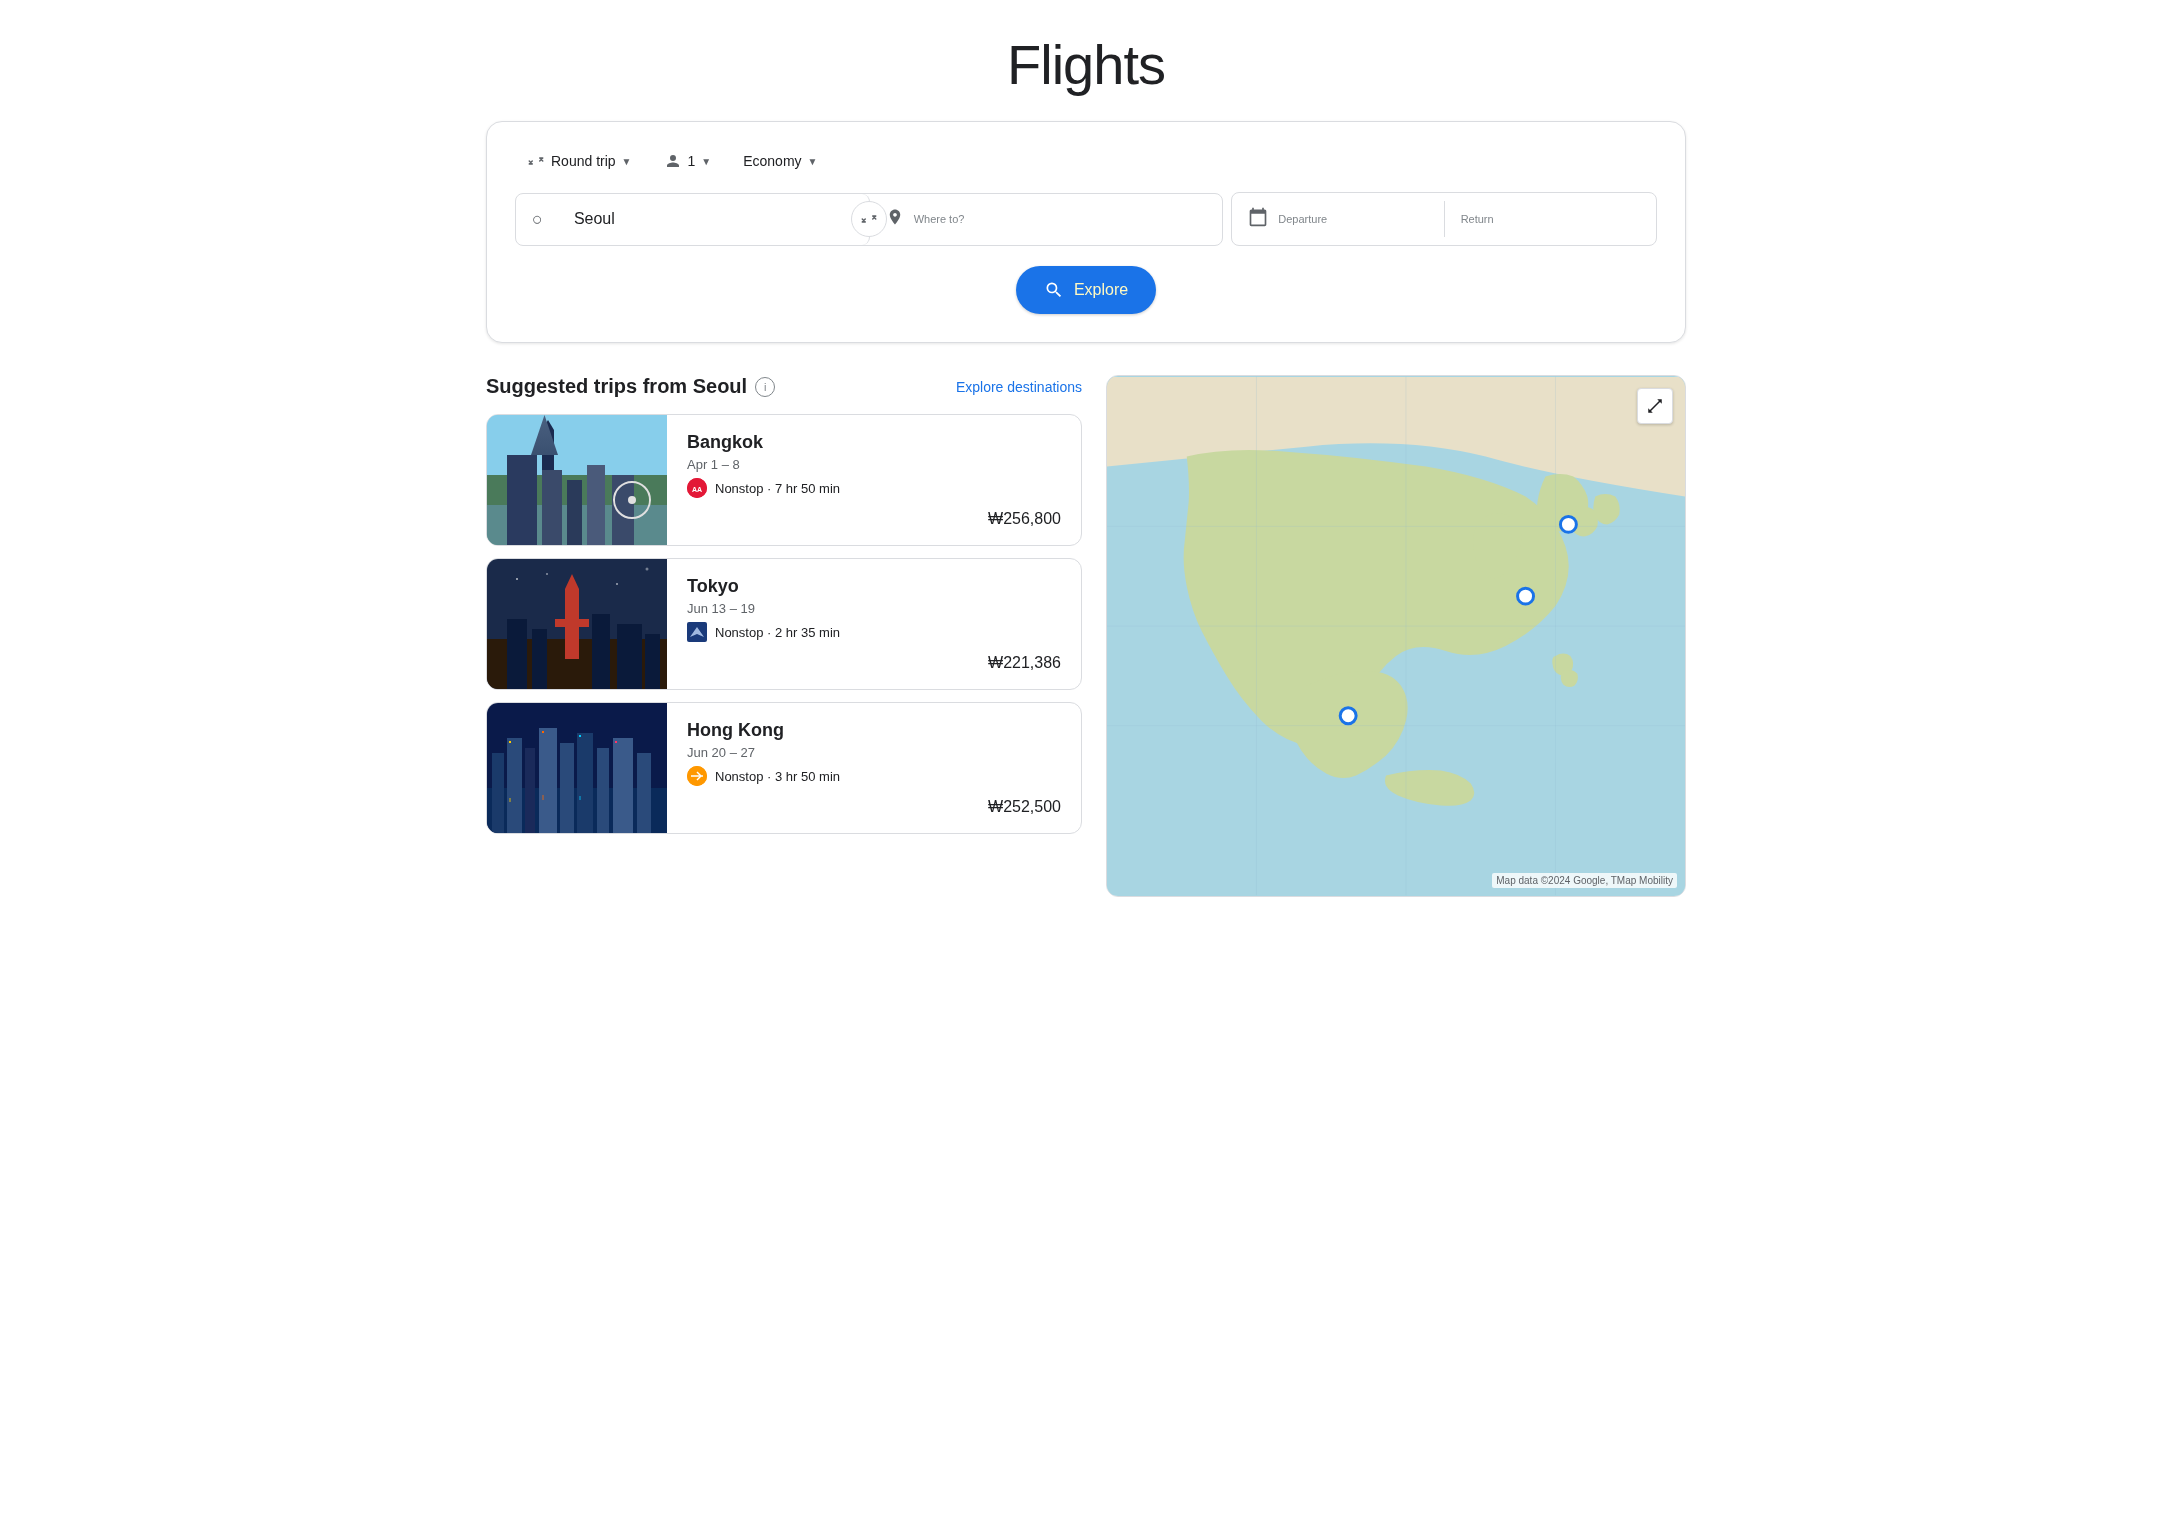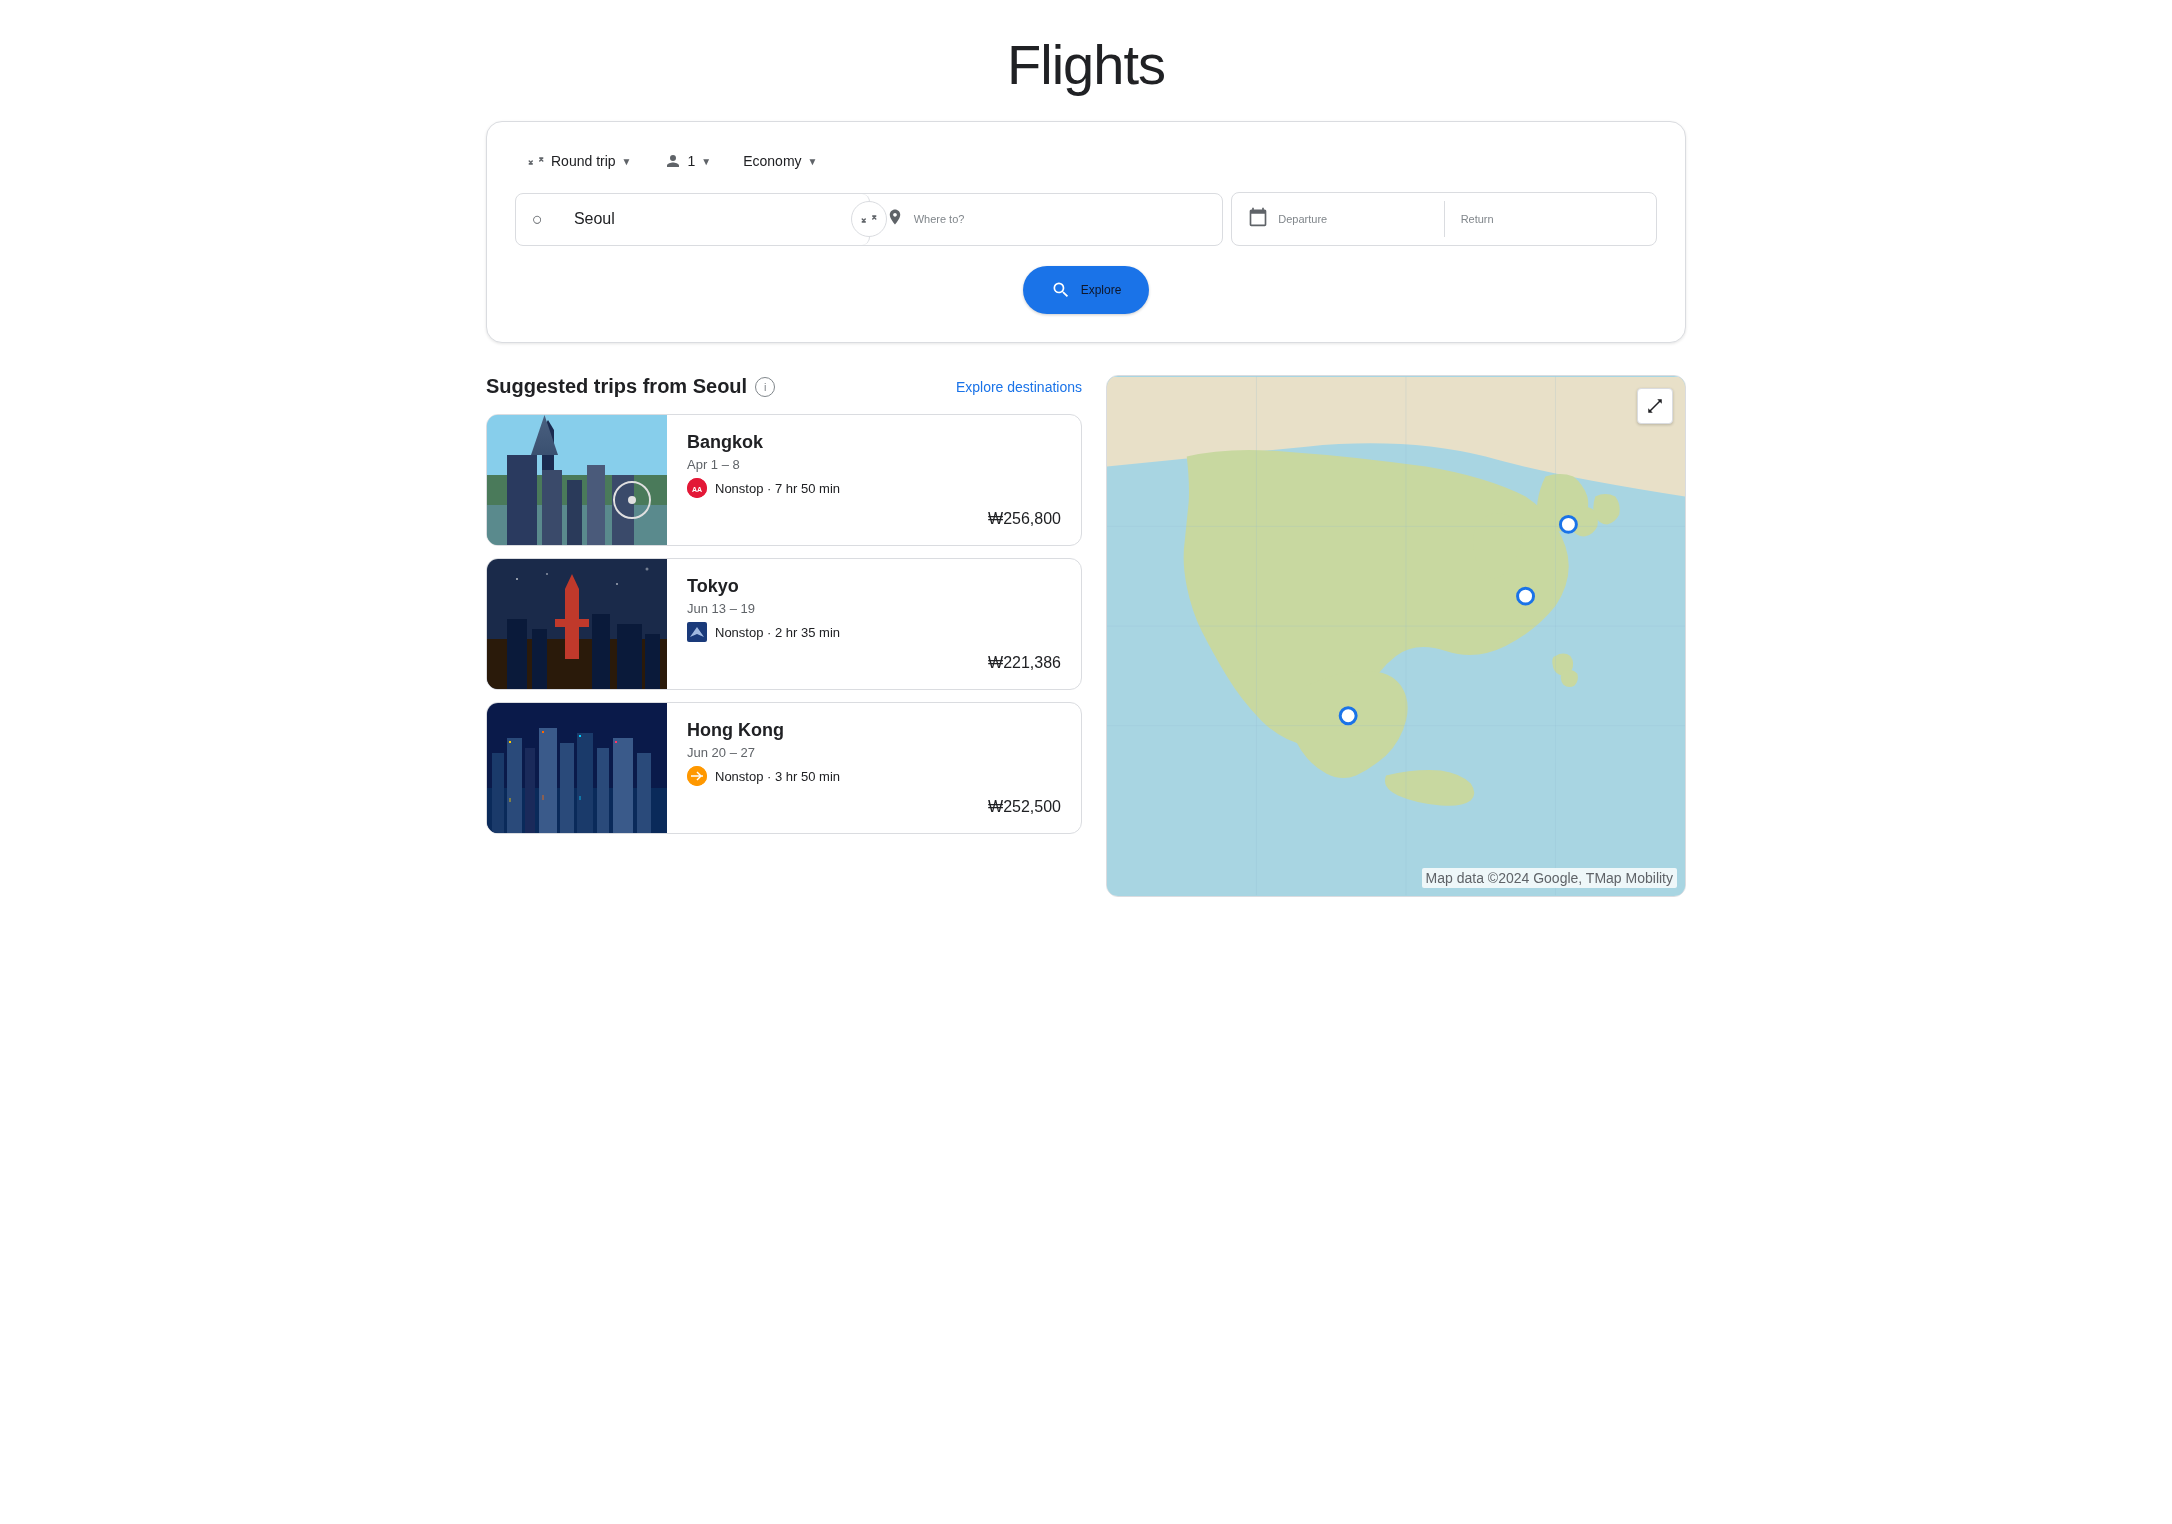--- a/index.html
+++ b/index.html
@@ -140,25 +140,25 @@
     .explore-section {
       display: flex;
       justify-content: center;
       margin-top: 20px;
     }
     .explore-btn {
       display: flex;
       align-items: center;
       gap: 10px;
       background: #1a73e8;
-      color: #0f172a;
+      color: #fef9c3;
       border: none;
       border-radius: 24px;
       padding: 14px 28px;
-      font-size: 12px;
+      font-size: 16px;
       font-weight: 500;
       cursor: pointer;
       box-shadow: 0 1px 3px rgba(0,0,0,0.2);
     }
 
     
     .main-content {
       max-width: 1200px;
       margin: 0 auto;
       display: flex;
@@ -372,21 +372,21 @@
       cursor: pointer;
       font-size: 14px;
       color: #202124;
       box-shadow: 0 1px 3px rgba(0,0,0,0.2);
     }
 
     .map-attribution {
       position: absolute;
       bottom: 8px;
       right: 8px;
-      font-size: 14px;
+      font-size: 10px;
       color: #5f6368;
       background: rgba(255,255,255,0.8);
       padding: 2px 4px;
       border-radius: 2px;
     }
   </style>
 </head>
 <body>
 
 <div class="page-header">

